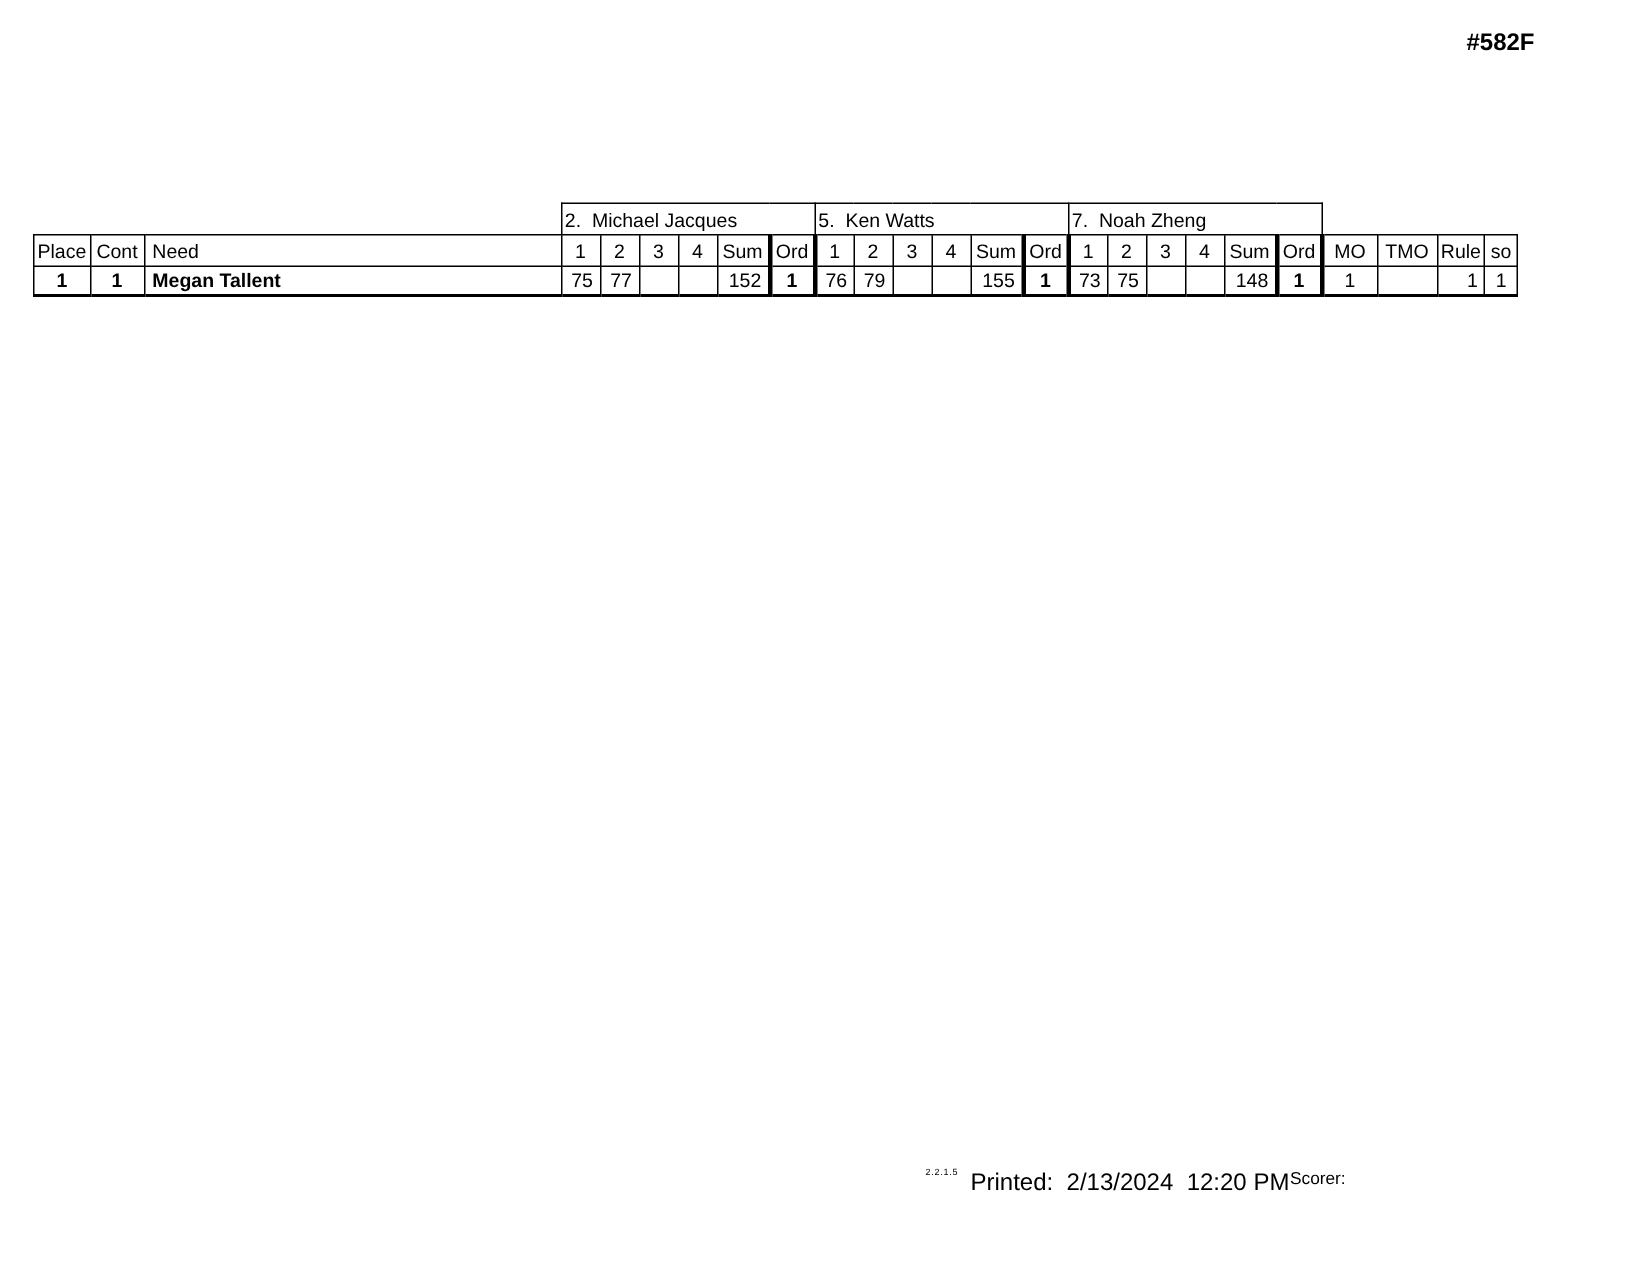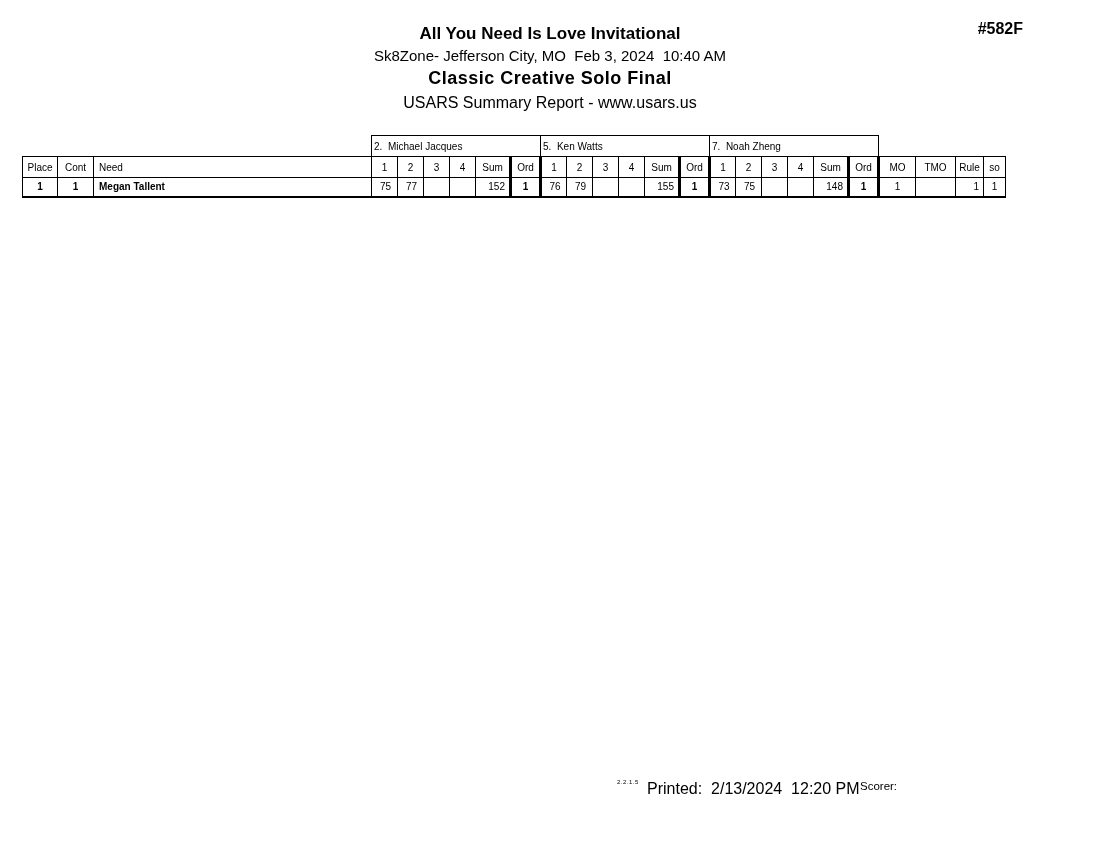--- a/index.html
+++ b/index.html
@@ -19,21 +19,21 @@
   .title-venue  { font-size:15px; margin-top:3px; white-space:pre; }
   .title-event  { font-size:18px; font-weight:bold; letter-spacing:0.5px; margin-top:4px; white-space:pre; }
   .title-report { font-size:16px; margin-top:5px; white-space:pre; }
   .event-number { position:absolute; right:77px; top:20px; font-size:16px; font-weight:bold; }
 
   
   .results-wrap { position:absolute; left:22px; top:135px; }
   table.results { border-collapse:collapse; table-layout:fixed; }
   table.results td {
     border:1px solid #000;
-    font-size:10px;
+    font-size:13px;
     height:20px;
     padding:0 2px;
     overflow:hidden;
     white-space:pre;
     vertical-align:middle;
   }
   tr.judges-row td { height:21px; }
   tr.judges-row td.nob { border:none; }
   td.judgebox { font-size:11px; text-align:left; padding-left:5px; }
   tr.header-row td { height:21px; }
@@ -50,26 +50,20 @@
   .footer-version { position:absolute; left:617px; top:779px; font-size:6px; letter-spacing:0.5px; }
   .footer-printed { position:absolute; left:647px; top:780px; font-size:16px; white-space:pre; }
   .footer-scorer  { position:absolute; left:860px; top:780px; font-size:11.5px; }
 </style>
 </head>
 <body>
 
 <div class="page">
 
 
-  <div class="title-block">
-    <div class="title-main">All You Need Is Love Invitational</div>
-    <div class="title-venue">Sk8Zone- Jefferson City, MO  Feb 3, 2024  10:40 AM</div>
-    <div class="title-event">Classic Creative Solo Final</div>
-    <div class="title-report">USARS Summary Report - www.usars.us</div>
-  </div>
 
   <div class="event-number">#582F</div>
 
   <div class="results-wrap">
     <table class="results">
       <colgroup>
         <col style="width:35px">
           <col style="width:36px">
           <col style="width:278px">
         <col style="width:26px">

